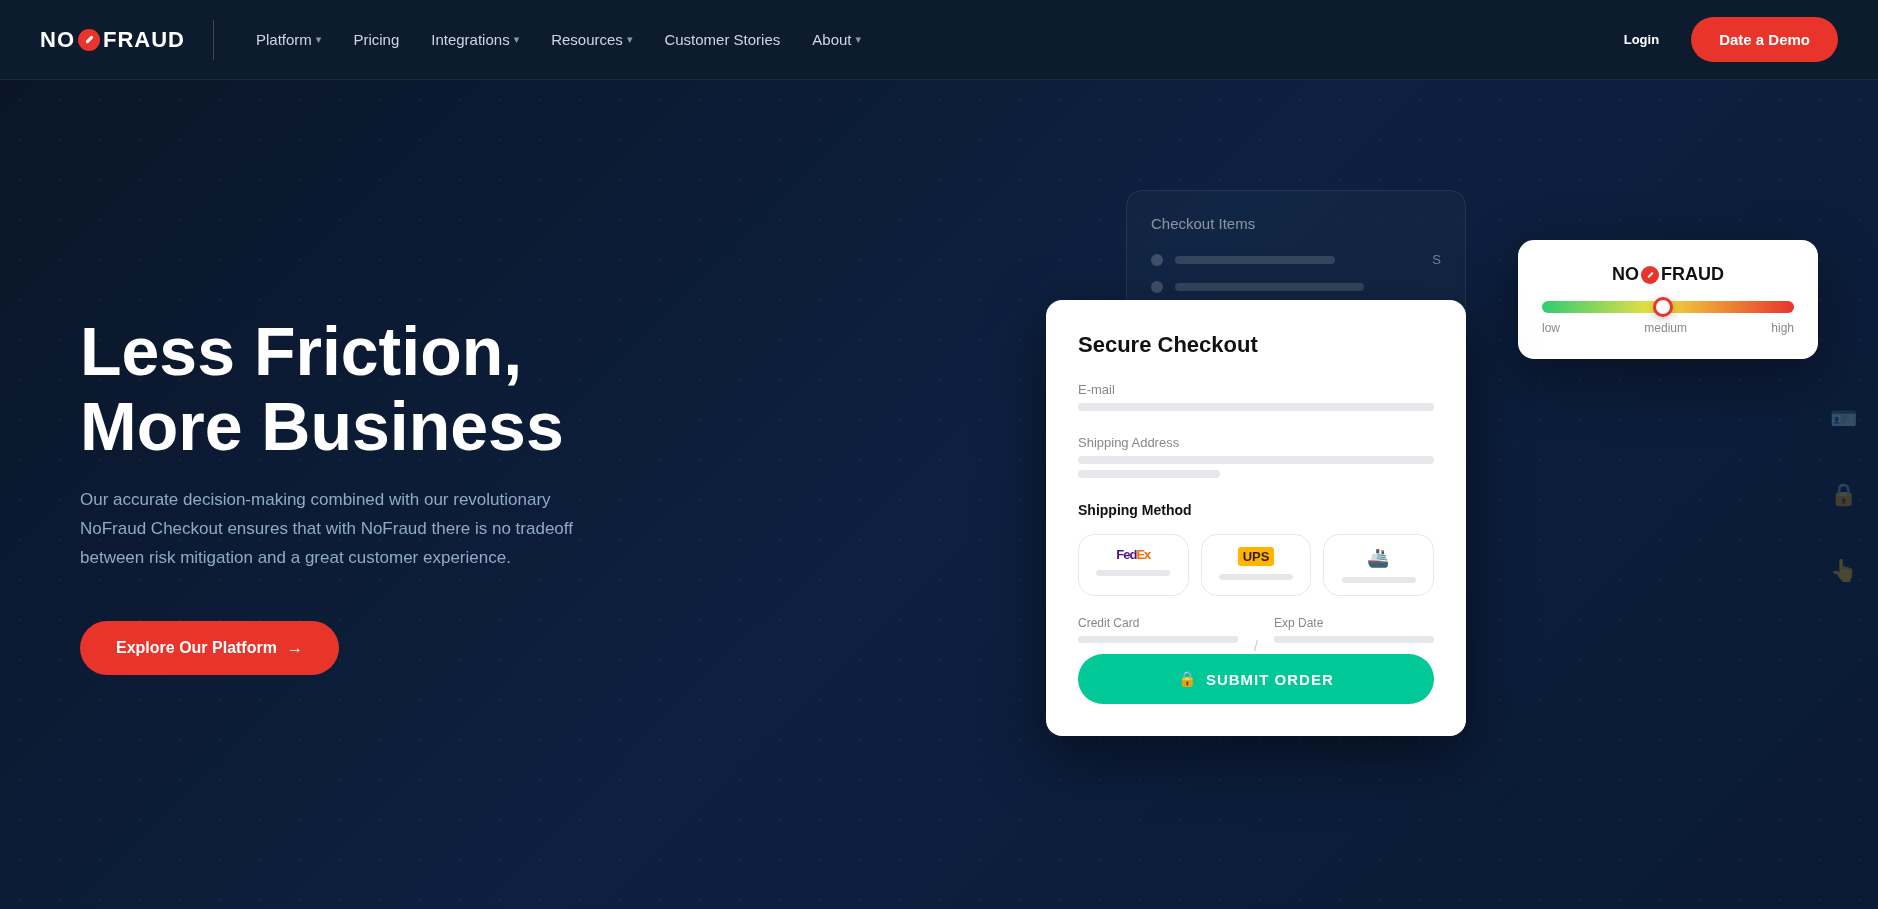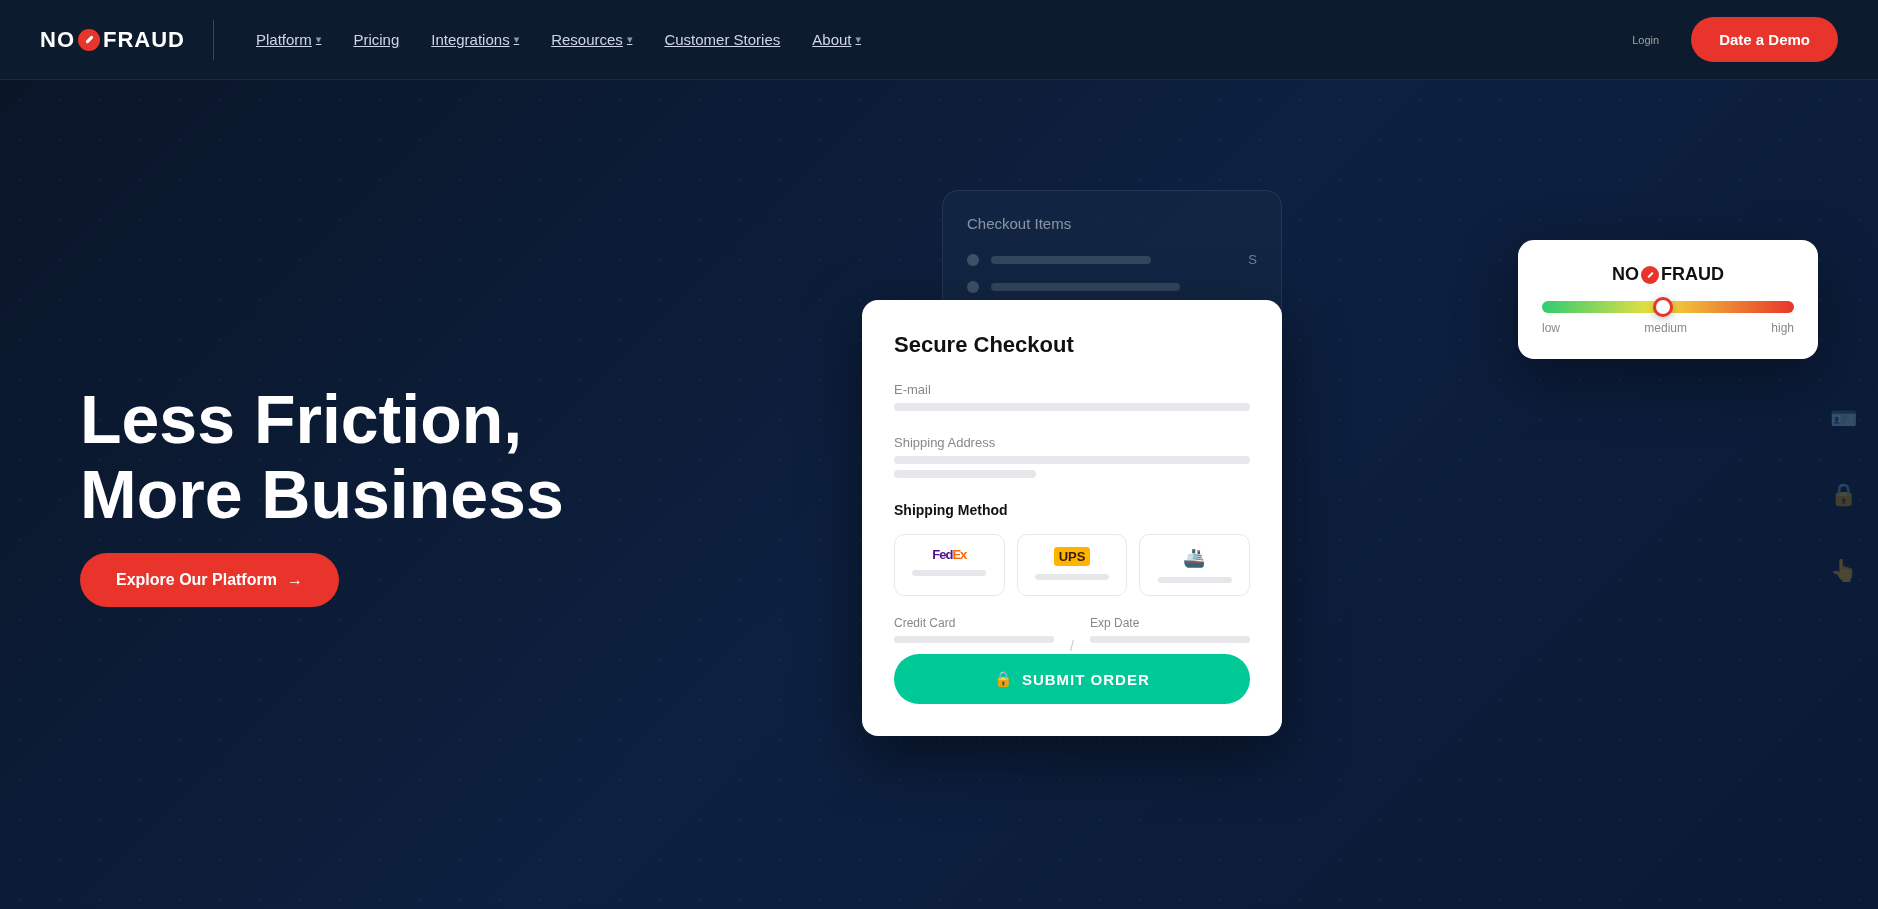--- a/index.html
+++ b/index.html
@@ -23,26 +23,25 @@
       content: ''; position: absolute; width: 9px; height: 3px; background: #fff;
       border-radius: 2px; transform: rotate(-45deg);
     }
     .logo-fraud { color: #fff; }
     .nav-divider { width: 1px; height: 40px; background: rgba(255,255,255,0.2); margin: 0 20px; }
     .nav-links { display: flex; align-items: center; gap: 4px; }
     .nav-link {
       display: flex; align-items: center; gap: 4px; padding: 8px 14px;
       color: #cdd6e8; font-size: 15px; font-weight: 500; cursor: pointer; border-radius: 6px;
       transition: background 0.2s;
-      text-decoration: underline;
     }
     .chevron { font-size: 11px; color: #8899aa; }
     .nav-right { display: flex; align-items: center; gap: 16px; }
     .login-btn {
-      color: #a3a3a3; font-size: 11px; font-weight: 400; cursor: pointer; padding: 8px 16px;
+      color: #ffffff; font-size: 13px; font-weight: 700; cursor: pointer; padding: 8px 16px;
     }
     .book-demo-btn {
       background: #e8342a; color: #fff; font-size: 15px; font-weight: 700;
       padding: 14px 28px; border-radius: 40px; cursor: pointer; border: none;
       white-space: nowrap;
     }
 
     
     .hero {
       min-height: 829px; display: flex; align-items: center;
@@ -64,21 +63,21 @@
     }
     .explore-btn {
       display: inline-flex; align-items: flex-start; gap: 10px;
       background: #e8342a; color: #fff; font-size: 16px; font-weight: 700;
       padding: 18px 36px; border-radius: 40px; cursor: pointer; border: none;
     }
 
     
     .hero-visuals {
       position: absolute; right: 0; top: 0; bottom: 0;
-      width: 1016px; display: flex; align-items: center; justify-content: center;
+      width: 832px; display: flex; align-items: center; justify-content: center;
     }
 
     
     .bg-checkout-card {
       position: absolute; left: 80px; top: 110px;
       width: 340px; background: rgba(20,40,70,0.7); border-radius: 16px;
       padding: 24px; border: 1px solid rgba(255,255,255,0.08);
     }
     .bg-card-title { font-size: 15px; color: rgba(255,255,255,0.5); margin-bottom: 20px; }
     .bg-card-row { display: flex; align-items: center; gap: 12px; margin-bottom: 14px; }
@@ -130,21 +129,21 @@
     .form-input-mock {
       height: 8px; background: #e5e7eb; border-radius: 4px; width: 100%;
     }
     .form-input-mock.short { width: 60%; }
     .form-input-mock.address-line2 { width: 40%; margin-top: 6px; }
     .form-row { display: flex; gap: 12px; }
     .shipping-section { margin-top: 8px; }
     .shipping-title { font-size: 14px; font-weight: 800; margin-bottom: 16px; color: #111; }
     .shipping-options { display: flex; gap: 12px; margin-bottom: 20px; }
     .shipping-option {
-      flex: 1; border: 1px solid #e5e7eb; border-radius: 10px;
+      flex: 1; border: 1px solid #e5e7eb; border-radius: 16px;
       padding: 12px 8px; display: flex; flex-direction: column; align-items: center; gap: 8px;
     }
     .fedex-logo { font-size: 13px; font-weight: 900; color: #4d148c; letter-spacing: -1px; }
     .fedex-logo span { color: #ff6600; }
     .ups-logo { font-size: 13px; font-weight: 900; color: #351c15; background: #ffb500; padding: 2px 5px; border-radius: 3px; }
     .ship-line { height: 6px; background: #e5e7eb; border-radius: 3px; width: 80%; }
     .payment-row { display: flex; gap: 16px; }
     .payment-col { flex: 1; }
     .payment-label { font-size: 12px; color: #888; margin-bottom: 6px; }
     .payment-input-mock { height: 7px; background: #e5e7eb; border-radius: 3px; }
@@ -205,20 +204,21 @@
 </nav>
 
 <section class="hero">
   <div class="hero-bg-dots"></div>
 
   <div class="hero-content">
     <h1 class="hero-title">
       <span>Less Friction,</span><br>
       <span>More Business</span>
     </h1>
+    <p class="hero-desc">Our accurate decision-making combined with our revolutionary NoFraud Checkout ensures that with NoFraud there is no tradeoff between risk mitigation and a great customer experience.</p>
     <button class="explore-btn">
       <span>Explore Our Platform</span>
       <span>→</span>
     </button>
   </div>
 
   <div class="hero-visuals">
 
     <div class="bg-checkout-card">
       <div class="bg-card-title">Checkout Items</div>

